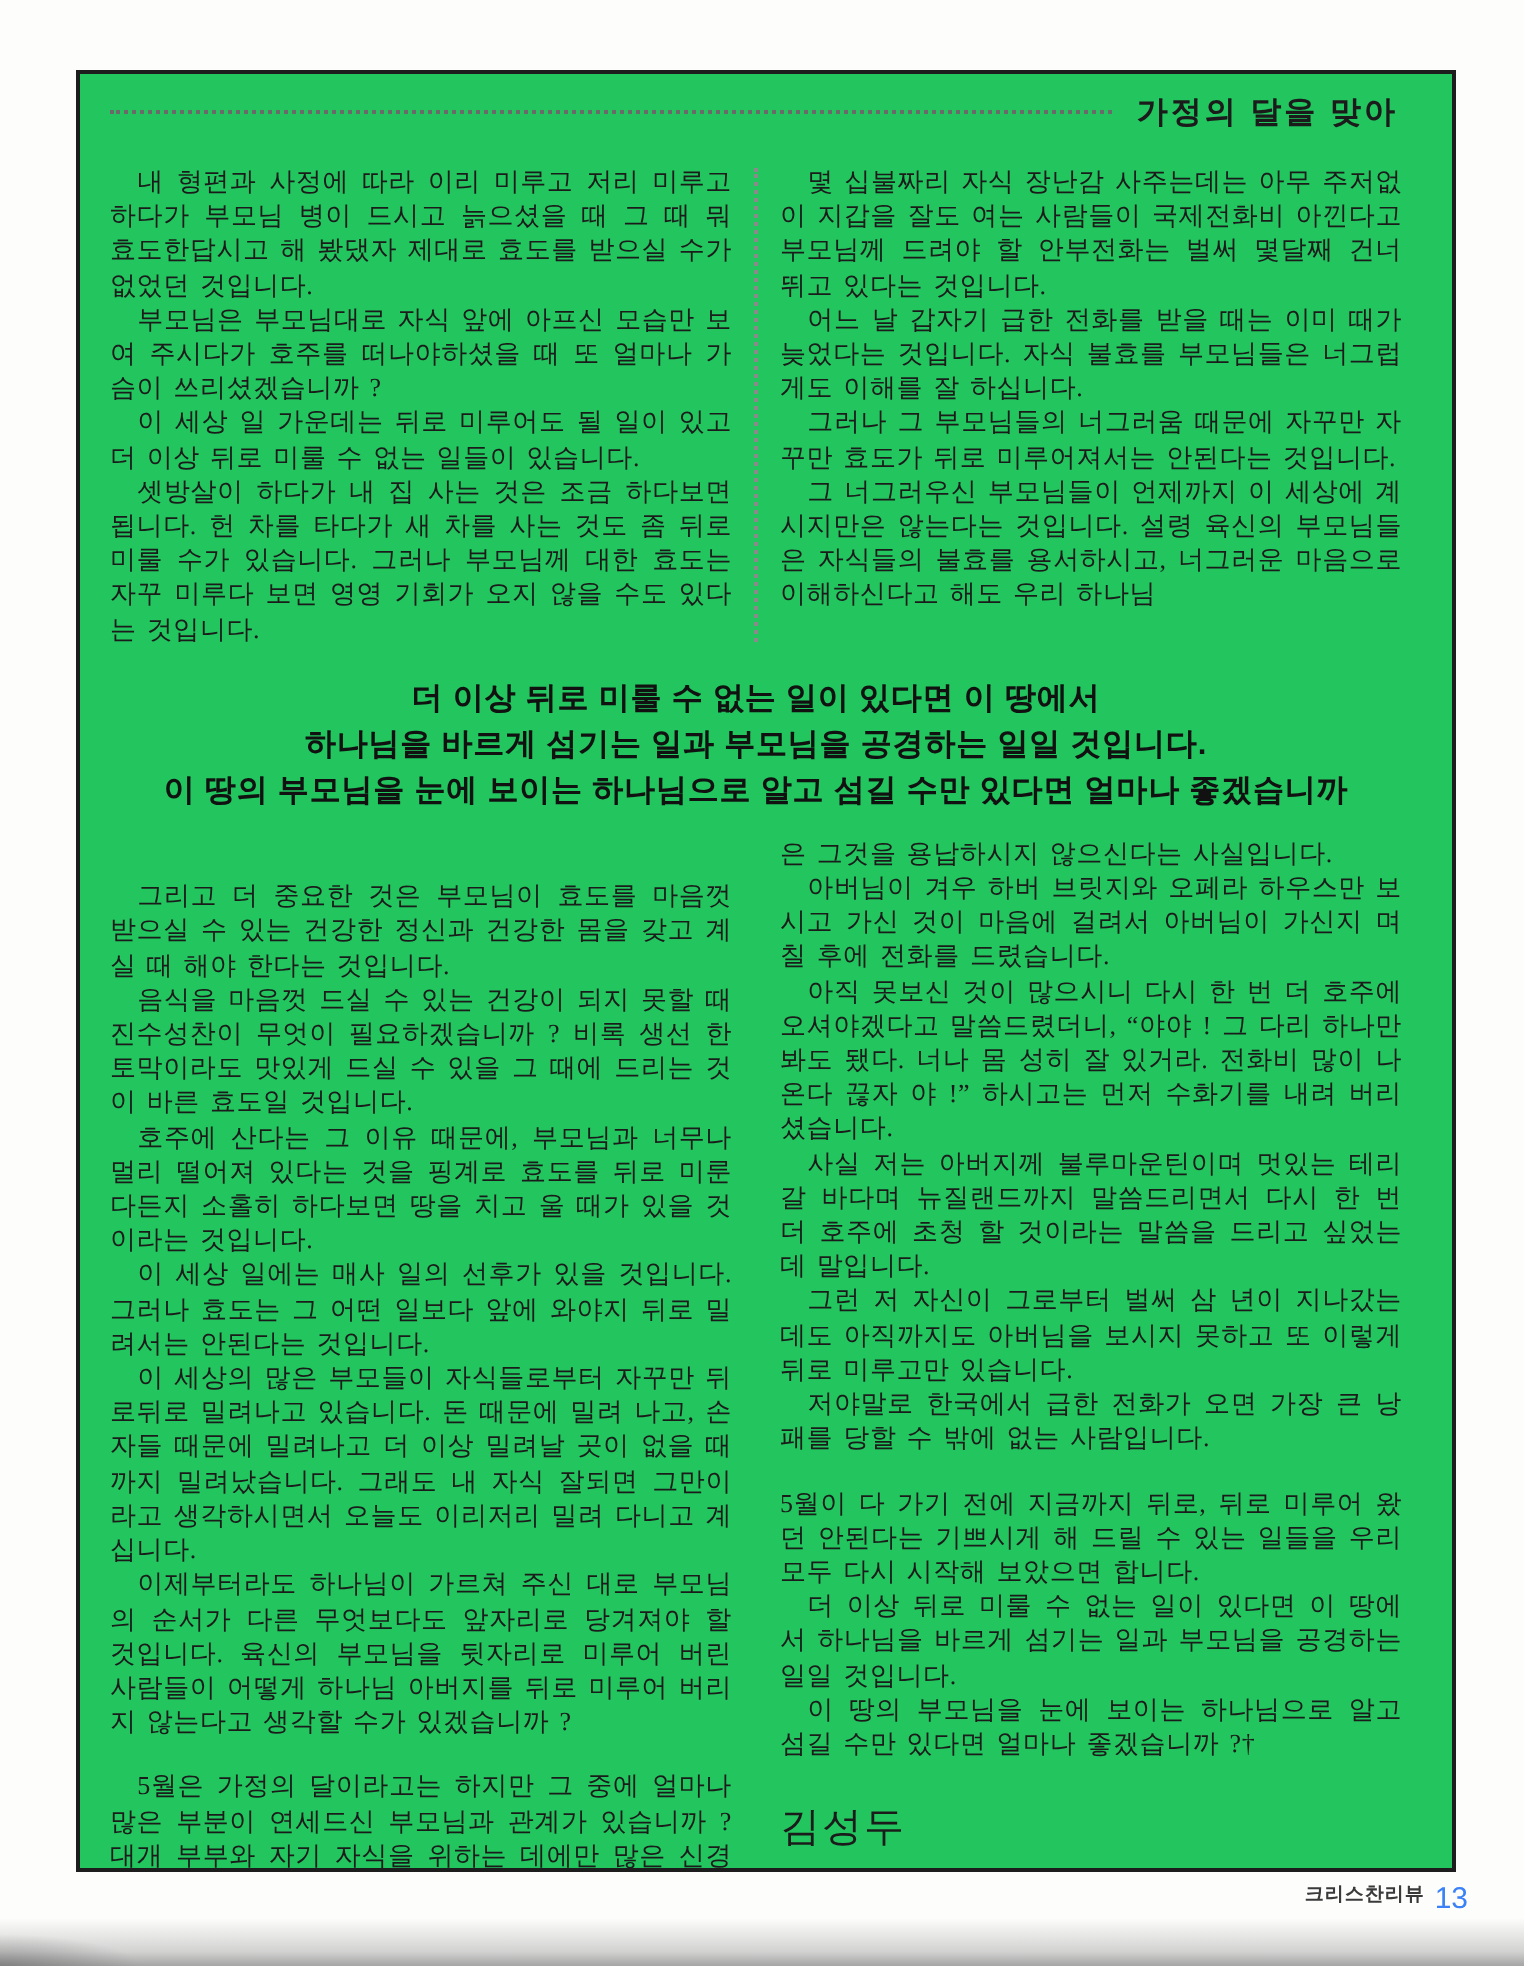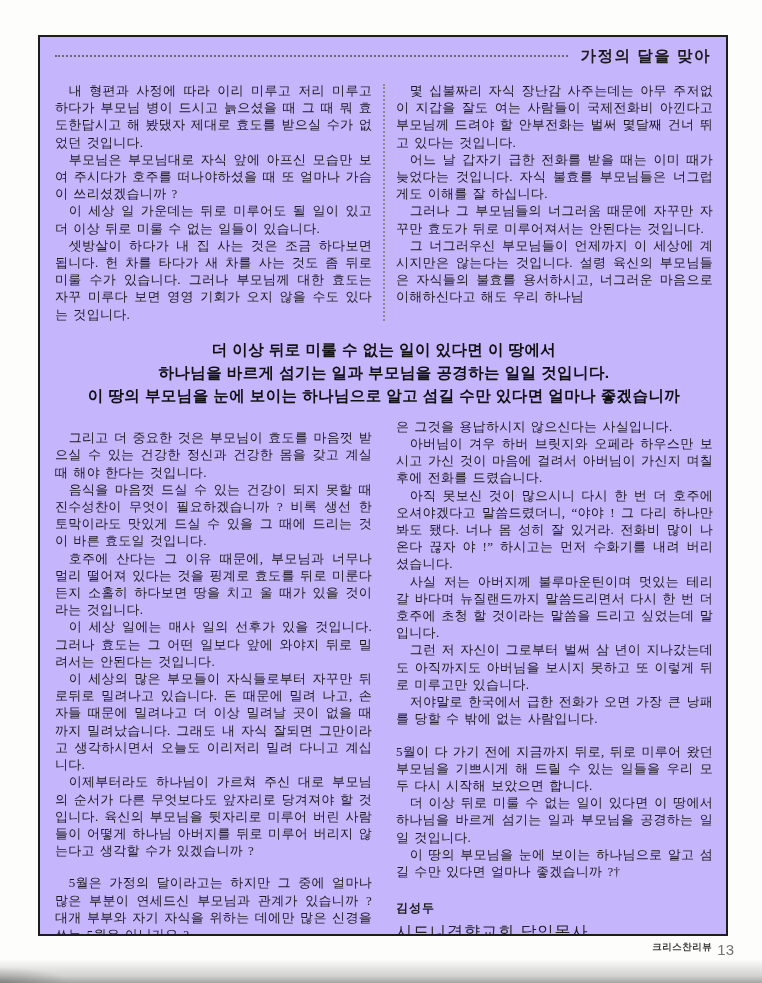--- a/index.html
+++ b/index.html
@@ -18,23 +18,23 @@
   }
   .scan-corner {
     position: absolute; left: 0; bottom: 0; width: 70px; height: 16px;
     background: radial-gradient(ellipse at left bottom, rgba(90,90,90,0.55), rgba(90,90,90,0) 70%);
     pointer-events: none;
   }
   .page-box {
     position: absolute; left: 38px; top: 35px;
     width: 690px; height: 901px;
     border: 2.5px solid #1d1d1d;
-    background: #c4b5fd;
+    background: #22c55e;
     box-sizing: border-box;
-    padding: 6px 13px 8px 15px;
+    padding: 6px 25px 8px 15px;
     overflow: hidden;
   }
   .header-row {
     display: flex; align-items: center;
     height: 24px; margin-top: 1px;
   }
   .dotted-leader {
     flex: 1; height: 0;
     border-top: 2px dotted #6a6a6a;
     margin-right: 12px;
@@ -73,34 +73,34 @@
     font-weight: bold;
     font-size: 15.5px;
     line-height: 23px;
     letter-spacing: 0.4px;
     color: #111;
   }
   .author-block {
     margin-top: 20px;
     font-family: "Liberation Sans", "DejaVu Sans", sans-serif;
   }
-  .author-name { font-weight: bold; font-size: 12px; letter-spacing: 1px; }
+  .author-name { font-weight: normal; font-size: 20px; letter-spacing: 1px; }
   .author-title { font-size: 16px; margin-top: 5px; letter-spacing: 1px; color: #222; }
   .page-footer {
     position: absolute; top: 941px; right: 28px;
     display: flex; align-items: flex-start; gap: 5px;
   }
   .footer-magazine {
     font-family: "Liberation Sans", "DejaVu Sans", sans-serif;
     font-size: 9.5px; font-weight: bold; color: #3a3a3a;
     letter-spacing: 0.5px;
   }
   .footer-pagenum {
     font-family: "Liberation Sans", "DejaVu Sans", sans-serif;
-    font-size: 15px; color: #737373;
+    font-size: 15px; color: #3b82f6;
   }
 </style>
 </head>
 <body>
 
 <div class="page-box">
 
   <div class="header-row">
     <div class="dotted-leader"></div>
     <span class="header-title">가정의 달을 맞아</span>
@@ -146,21 +146,21 @@
     <div class="col continuation">
       <div class="continuation">
           <p>은 그것을 용납하시지 않으신다는 사실입니다.</p>
           <p>아버님이 겨우 하버 브릿지와 오페라 하우스만 보시고 가신 것이 마음에 걸려서 아버님이 가신지 며칠 후에 전화를 드렸습니다.</p>
           <p>아직 못보신 것이 많으시니 다시 한 번 더 호주에 오셔야겠다고 말씀드렸더니, “야야 !  그 다리 하나만 봐도 됐다. 너나 몸 성히 잘 있거라. 전화비 많이 나온다 끊자 야 !” 하시고는 먼저 수화기를 내려 버리셨습니다.</p>
           <p>사실 저는 아버지께 불루마운틴이며 멋있는 테리갈 바다며 뉴질랜드까지 말씀드리면서 다시 한 번 더 호주에 초청 할 것이라는 말씀을 드리고 싶었는데 말입니다.</p>
           <p>그런 저 자신이 그로부터 벌써 삼 년이 지나갔는데도 아직까지도 아버님을 보시지 못하고 또 이렇게 뒤로 미루고만 있습니다.</p>
           <p>저야말로 한국에서 급한 전화가 오면 가장 큰 낭패를 당할 수 밖에 없는 사람입니다.</p>
         </div>
       <div class="closing-group">
-          <p>5월이 다 가기 전에 지금까지 뒤로, 뒤로 미루어 왔던 부모님을 기쁘시게 해 드릴 수 있는 일들을 우리 모두 다시 시작해 보았으면 합니다.</p>
+          <p>5월이 다 가기 전에 지금까지 뒤로, 뒤로 미루어 왔던 안된다는 기쁘시게 해 드릴 수 있는 일들을 우리 모두 다시 시작해 보았으면 합니다.</p>
           <p>더 이상 뒤로 미룰 수 없는 일이 있다면 이 땅에서 하나님을 바르게 섬기는 일과 부모님을 공경하는 일일 것입니다.</p>
           <p>이 땅의 부모님을 눈에 보이는 하나님으로 알고 섬길 수만 있다면 얼마나 좋겠습니까 ?†</p>
         </div>
       <div class="author-block">
         <div class="author-name">김성두</div>
         <div class="author-title">시드니경향교회 담임목사</div>
       </div>
     </div>
   </div>
 

